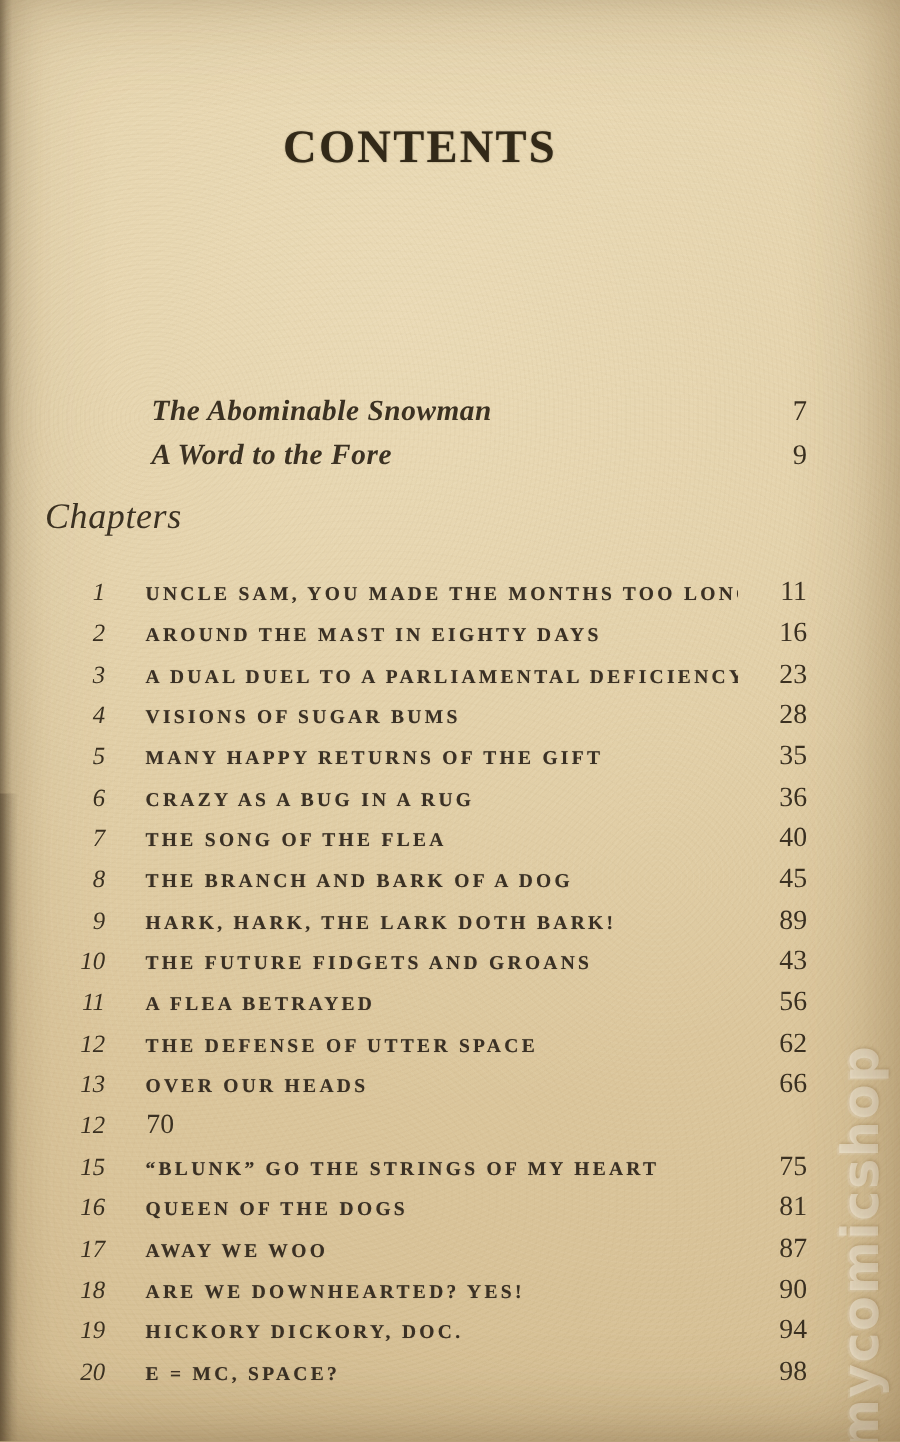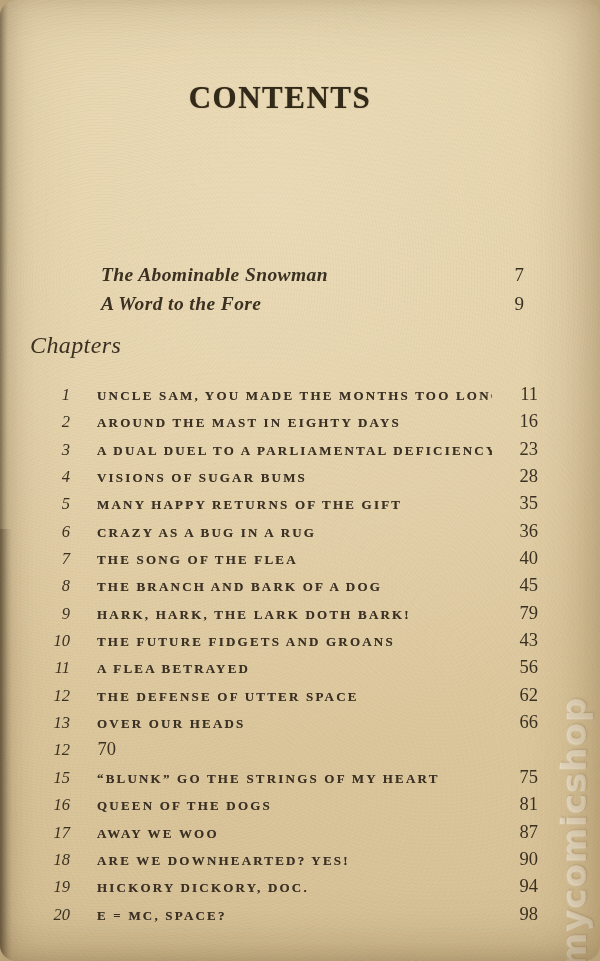--- a/index.html
+++ b/index.html
@@ -4,21 +4,20 @@
 <style>
   html,body{margin:0;padding:0;}
   body{width:600px;height:961px;overflow:hidden;background:#b9a47c;}
   .page{
     position:relative;width:600px;height:961px;overflow:hidden;
     font-family:"Liberation Serif", serif;
     color:#3a3024;
     background:
       radial-gradient(130% 90% at 45% 22%, rgba(255,246,219,0.28), rgba(255,246,219,0) 62%),
       linear-gradient(180deg,#e4d2ab 0%,#e1cea6 40%,#dcc79d 72%,#d6c095 100%);
-    border-radius: 16px;
   }
   .vignette{
     position:absolute;inset:0;pointer-events:none;
     box-shadow:
       inset 0 0 70px rgba(120,95,60,0.22),
       inset -30px 0 55px -25px rgba(135,105,65,0.38),
       inset 18px 0 30px -18px rgba(95,75,48,0.40),
       inset 0 -25px 45px -25px rgba(110,85,52,0.30);
   }
   .edge-left{
@@ -38,21 +37,21 @@
   }
 
   .book-title{
     position:absolute;top:80px;left:0;width:560px;
     text-align:center;
     font-weight:bold;font-size:31px;letter-spacing:1.5px;
     color:#322918;
     text-shadow:0 0 1px rgba(50,41,24,0.55);
   }
 
-  .front-matter{position:absolute;left:101px;right:76px;top:261px;}
+  .front-matter{position:absolute;left:101px;right:62px;top:261px;}
   .fm-row{display:flex;align-items:baseline;height:28.5px;line-height:28.5px;}
   .fm-label{
     flex:1;font-style:italic;font-weight:bold;font-size:19.5px;
     color:#3b3122;letter-spacing:0.4px;white-space:nowrap;
   }
   .fm-page{width:46px;text-align:right;font-size:19px;font-weight:500;color:#3b3122;}
 
   .section-heading{
     position:absolute;left:30px;top:332px;
     font-style:italic;font-size:24px;font-weight:500;
@@ -142,21 +141,21 @@
       <span class="ch-page">40</span>
     </div>
     <div class="ch-row">
       <span class="ch-num">8</span>
       <span class="ch-title">THE BRANCH AND BARK OF A DOG</span>
       <span class="ch-page">45</span>
     </div>
     <div class="ch-row">
       <span class="ch-num">9</span>
       <span class="ch-title">HARK, HARK, THE LARK DOTH BARK!</span>
-      <span class="ch-page">79</span>
+      <span class="ch-page">89</span>
     </div>
     <div class="ch-row">
       <span class="ch-num">10</span>
       <span class="ch-title">THE FUTURE FIDGETS AND GROANS</span>
       <span class="ch-page">43</span>
     </div>
     <div class="ch-row">
       <span class="ch-num">11</span>
       <span class="ch-title">A FLEA BETRAYED</span>
       <span class="ch-page">56</span>

